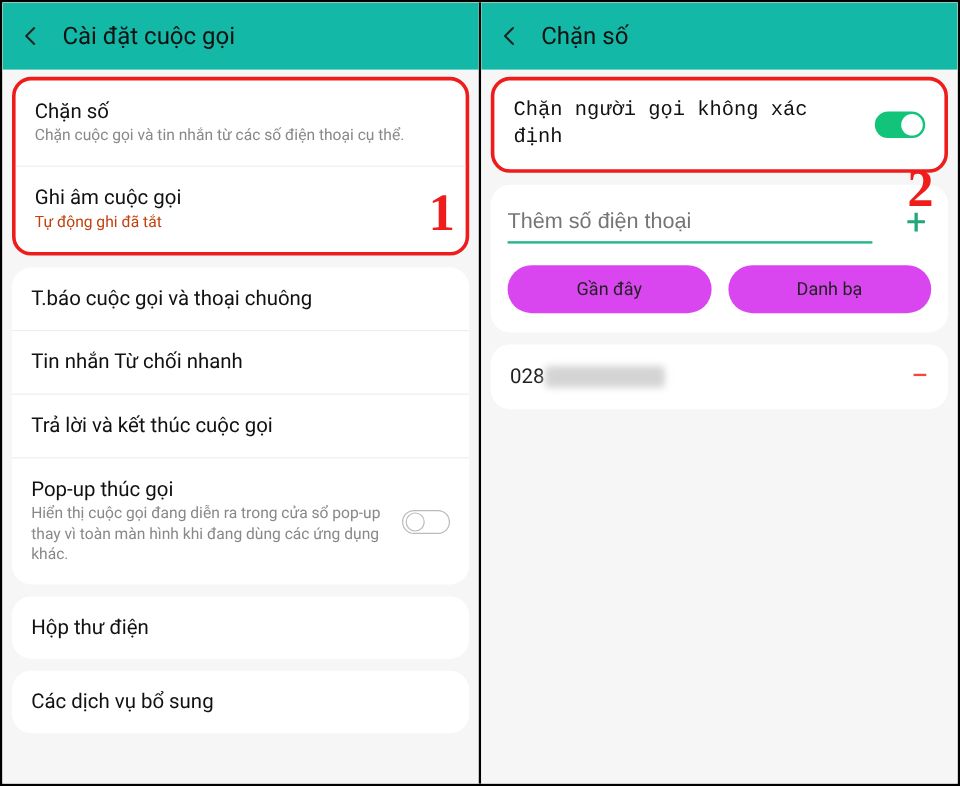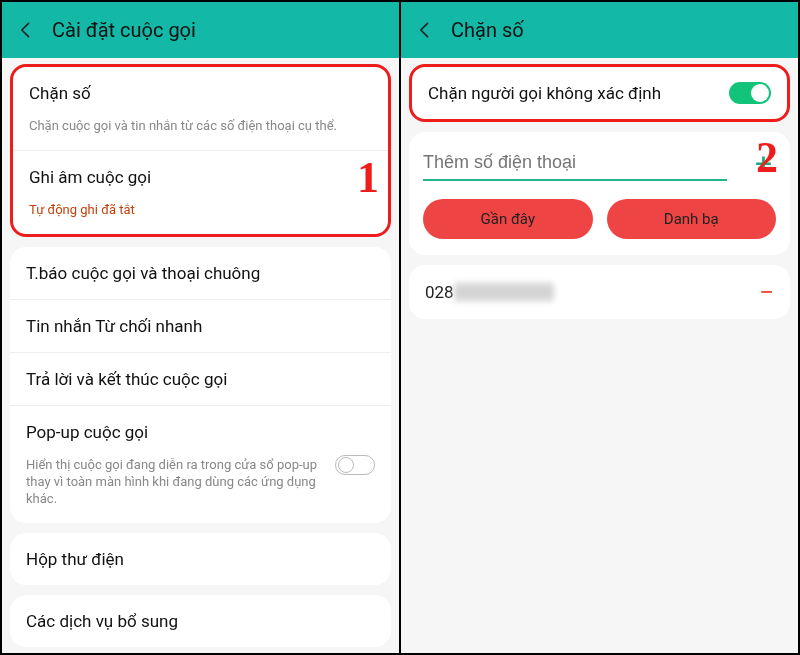--- a/index.html
+++ b/index.html
@@ -53,21 +53,21 @@
   }
   .list-item:last-child { border-bottom: none; }
   .item-title {
     font-size: 17px;
     color: #111;
     line-height: 1.3;
   }
   .item-sub {
     font-size: 13px;
     color: #888;
-    margin-top: 14px;
+    margin-top: 2px;
     line-height: 1.3;
   }
   .item-sub.green { color: #c2410c; }
 
   .highlight-box {
     border: 3px solid #ef1c1c;
   }
 
   .step-number {
     position: absolute;
@@ -137,21 +137,21 @@
     padding: 0 4px;
   }
 
   .chip-row {
     display: flex;
     gap: 14px;
     padding: 8px 14px 16px 14px;
   }
   .chip {
     flex: 1;
-    background: #ef4444;
+    background: #d946ef;
     border-radius: 22px;
     text-align: center;
     padding: 11px 0;
     font-size: 15px;
     color: #222;
   }
 
   .blocked-row {
     display: flex;
     align-items: center;
@@ -207,21 +207,21 @@
       <div class="list-item">
         <div class="item-title">T.báo cuộc gọi và thoại chuông</div>
       </div>
       <div class="list-item">
         <div class="item-title">Tin nhắn Từ chối nhanh</div>
       </div>
       <div class="list-item">
         <div class="item-title">Trả lời và kết thúc cuộc gọi</div>
       </div>
       <div class="list-item">
-        <div class="item-title">Pop-up cuộc gọi</div>
+        <div class="item-title">Pop-up thúc gọi</div>
         <div class="item-sub" style="padding-right:50px;">Hiển thị cuộc gọi đang diễn ra trong cửa sổ pop-up thay vì toàn màn hình khi đang dùng các ứng dụng khác.</div>
         <div class="toggle-off"></div>
       </div>
     </div>
 
     <div class="section-group">
       <div class="list-item">
         <div class="item-title">Hộp thư điện</div>
       </div>
     </div>
@@ -236,21 +236,21 @@
   <div class="panel">
     <div class="header">
       <span class="back-icon">
         <svg width="20" height="20" viewBox="0 0 24 24">
             <path d="M15 4 L7 12 L15 20" stroke="#222" stroke-width="2" fill="none" stroke-linecap="round" stroke-linejoin="round"></path>
           </svg>
       </span>
       <span class="header-title">Chặn số</span>
     </div>
 
-    <div class="section-group highlight-box" style="margin-top:6px;">
+    <div class="section-group highlight-box" style="margin-top:6px;font-family:Liberation Mono, monospace;">
       <div class="list-item" style="border-bottom:none;">
         <div class="item-title" style="padding-right:52px;">Chặn người gọi không xác định</div>
         <div class="toggle-on"></div>
       </div>
     </div>
 
     <div class="step-number" style="top:130px; right:20px;">2</div>
 
     <div class="section-group" style="padding-top:4px;">
       <div class="phone-input-row">

